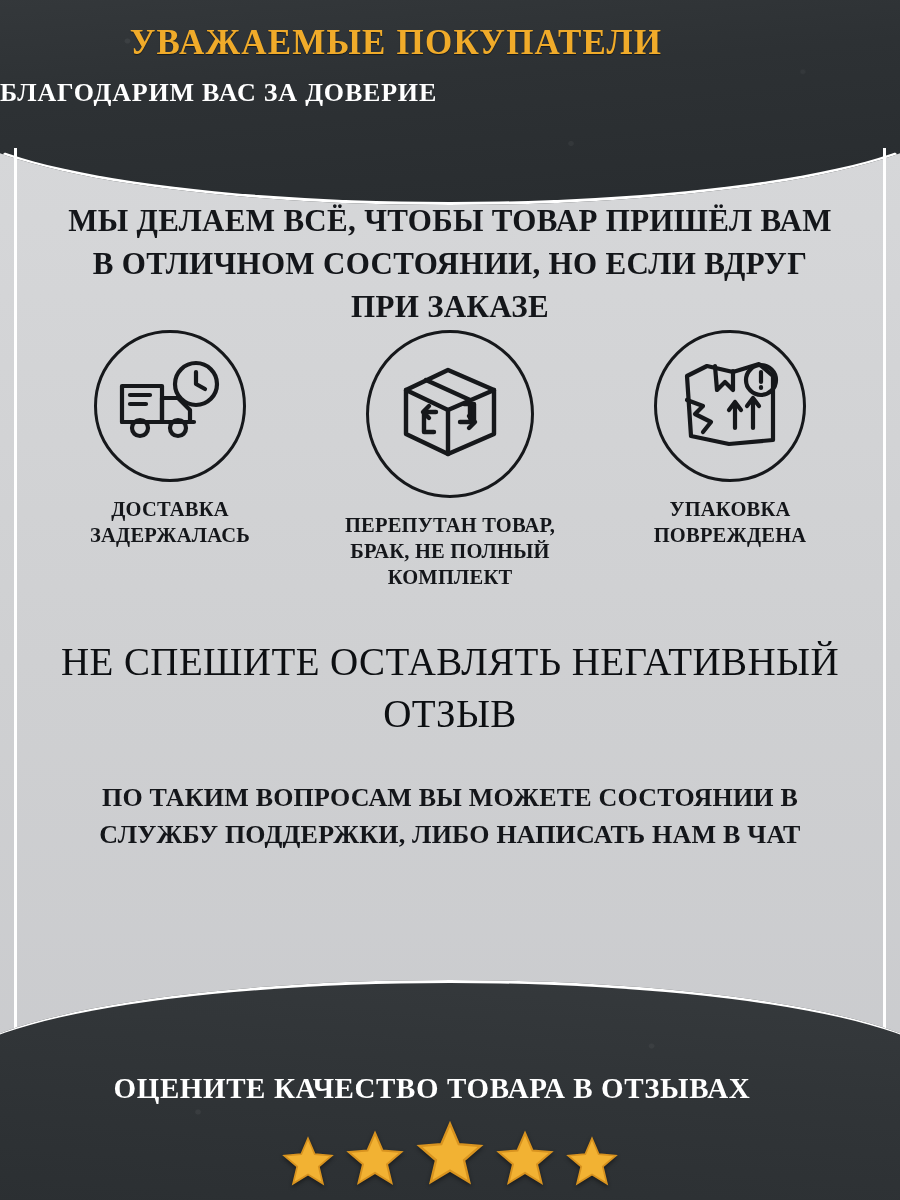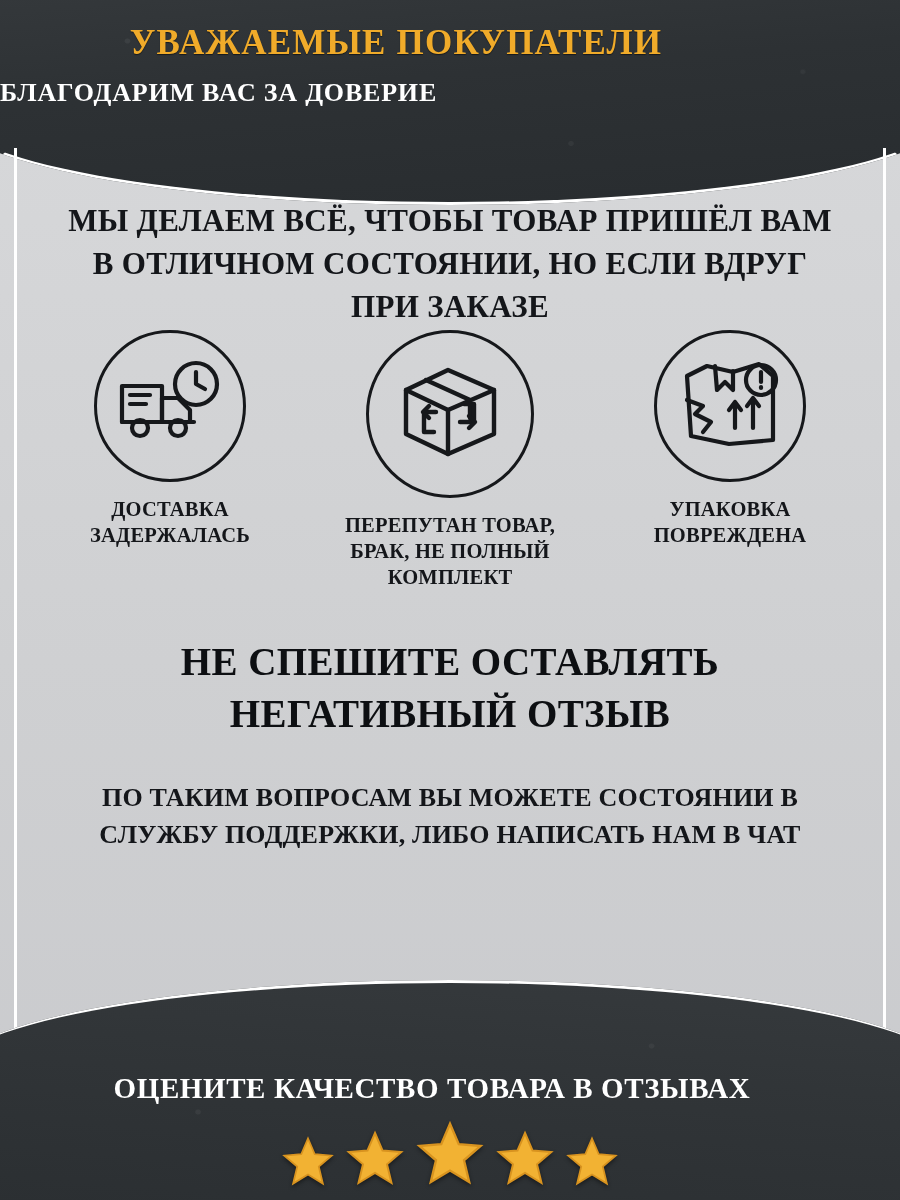--- a/index.html
+++ b/index.html
@@ -147,21 +147,21 @@
 
   
   .headline {
     position: absolute;
     top: 636px;
     left: 60px;
     width: 780px;
     text-align: center;
     color: #0d0f12;
     font-size: 39px;
-    font-weight: bold;
+    font-weight: normal;
     line-height: 1.33;
     letter-spacing: 0.4px;
   }
 
   .support {
     position: absolute;
     top: 780px;
     left: 50px;
     width: 800px;
     text-align: center;

